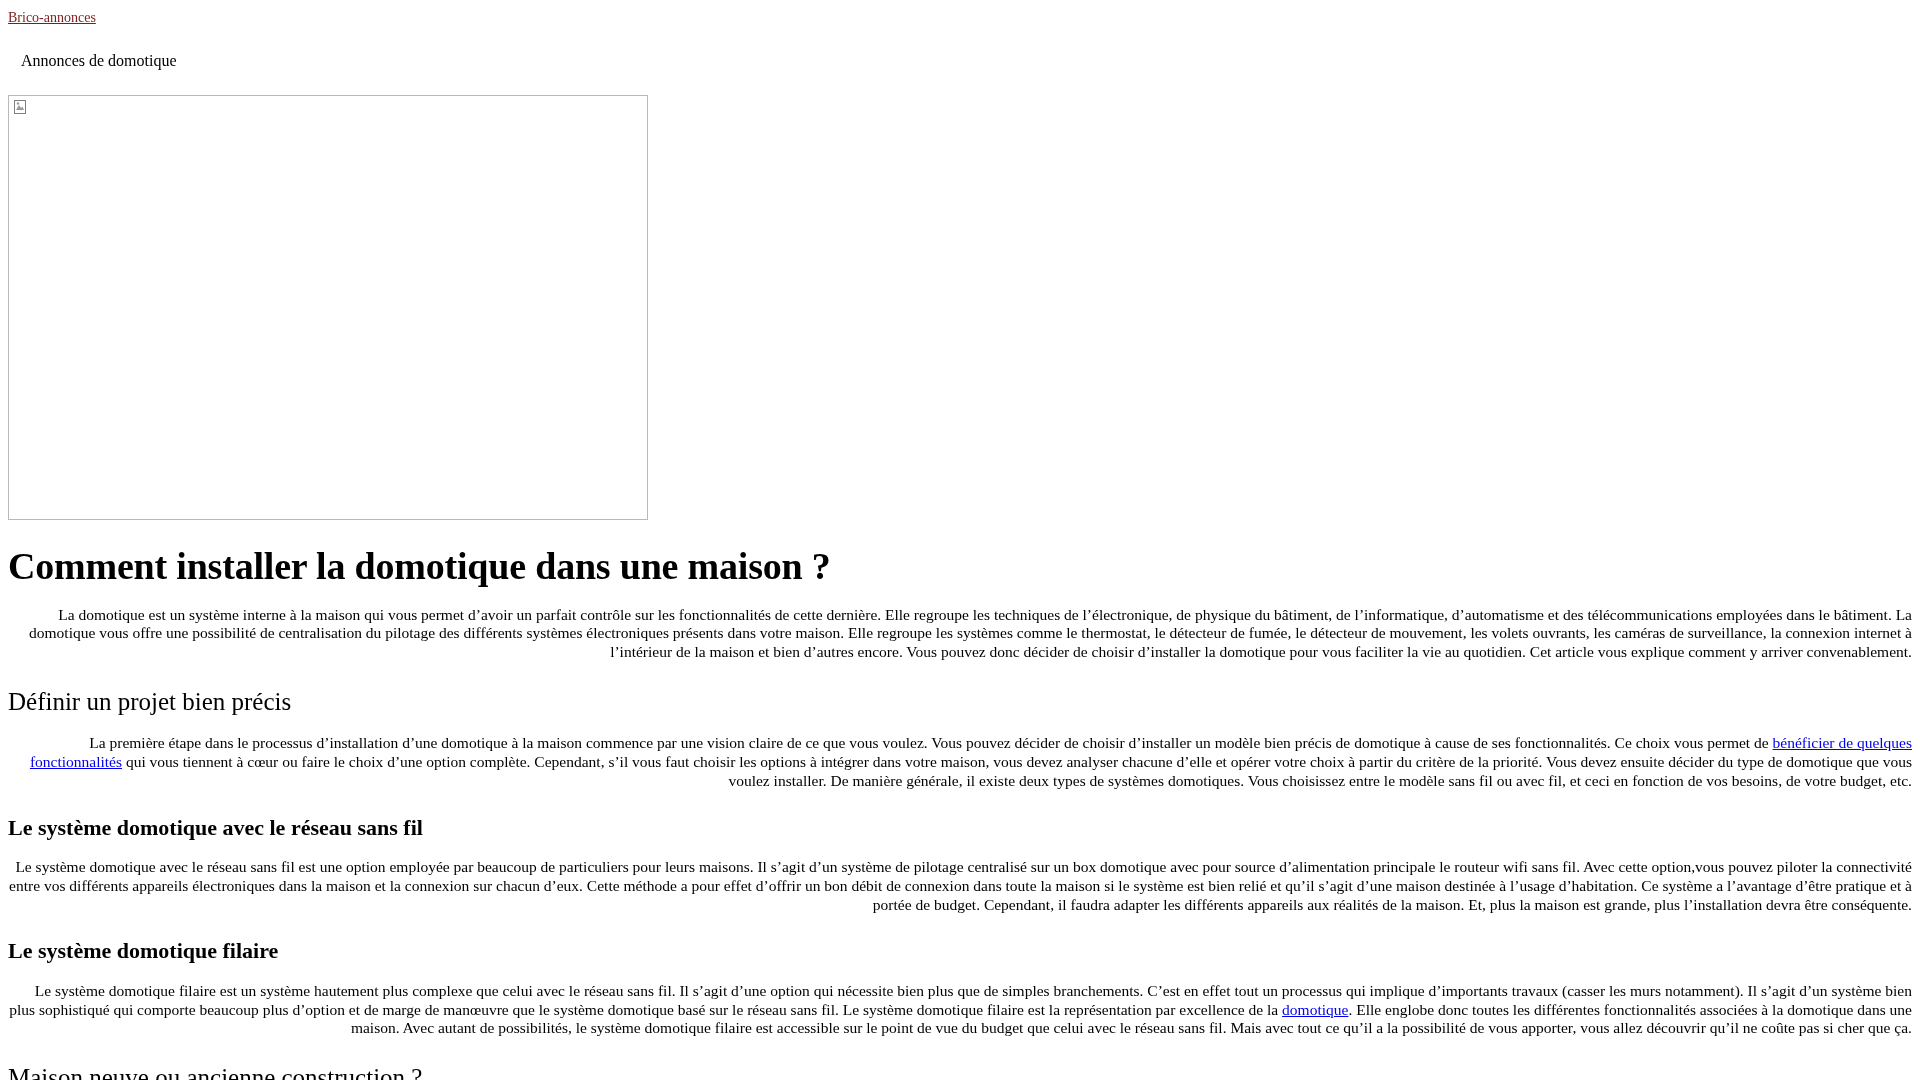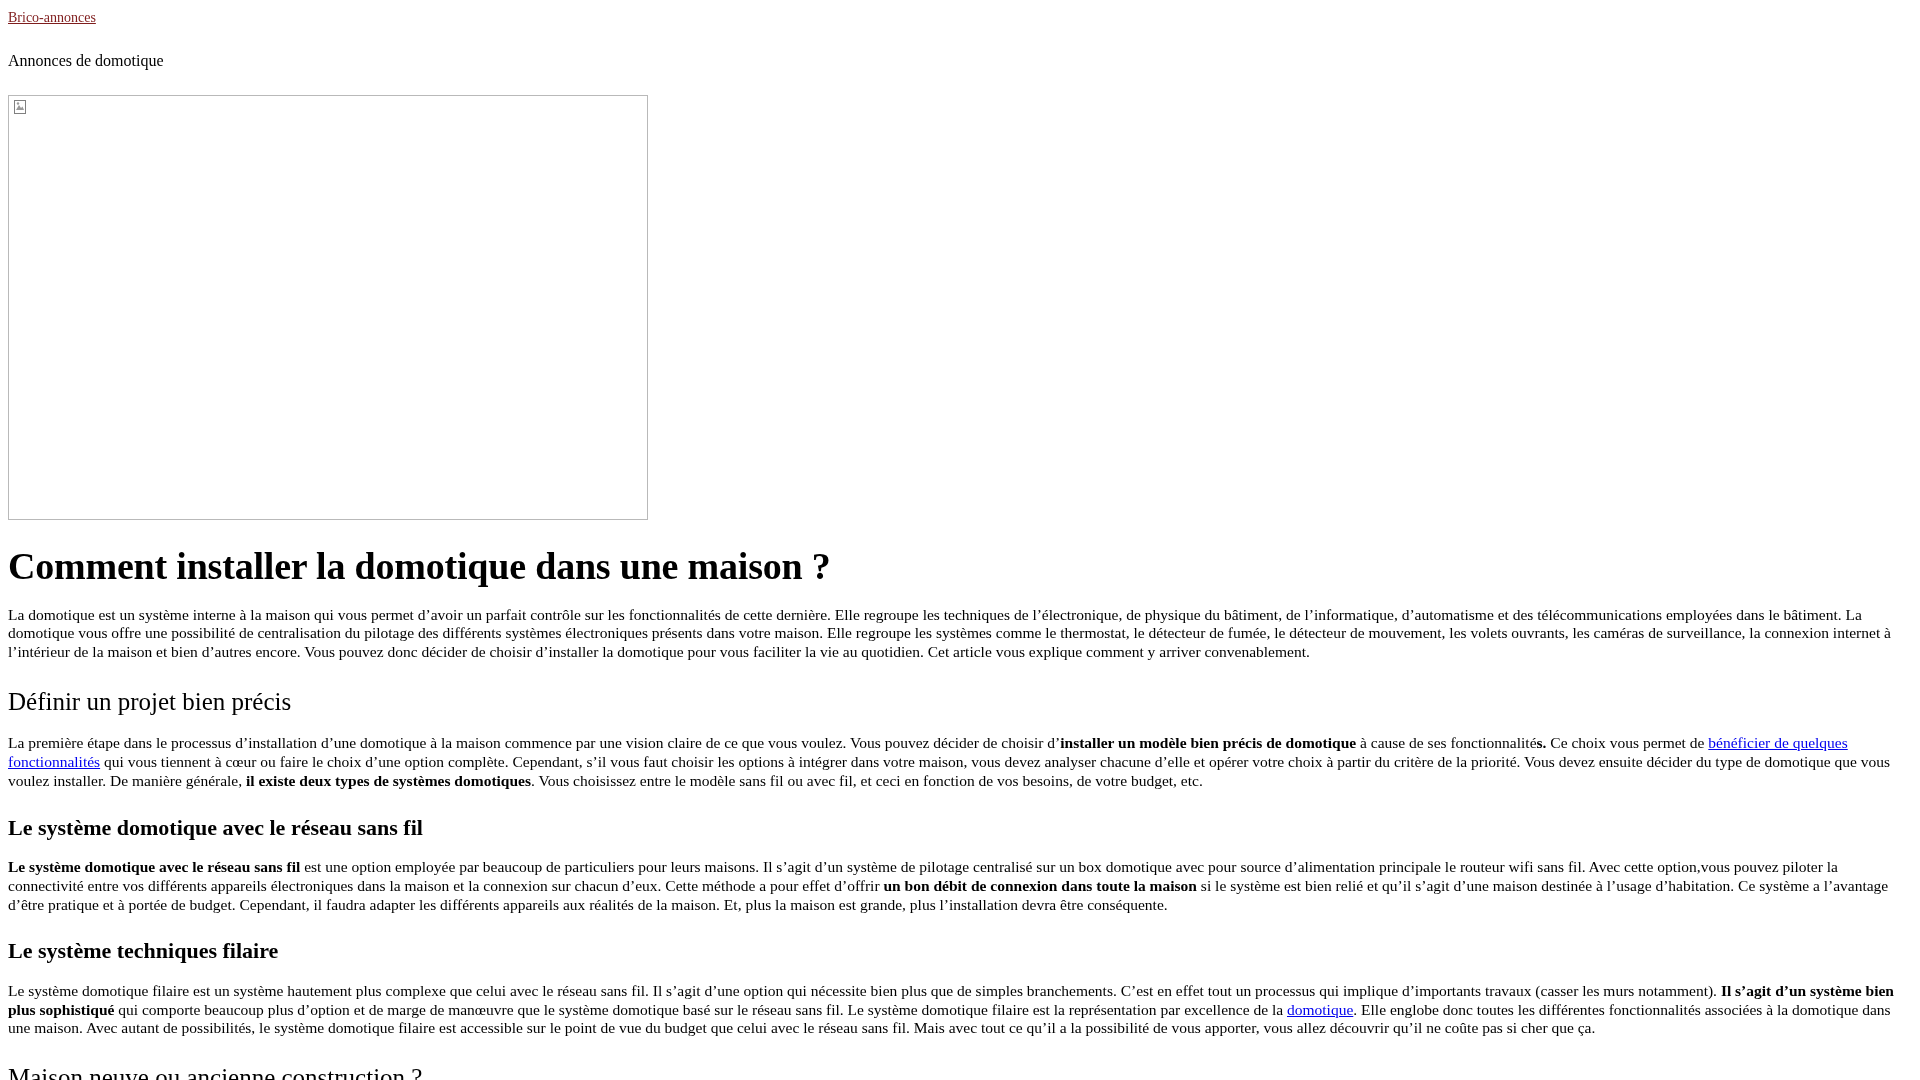--- a/index.html
+++ b/index.html
@@ -17,21 +17,21 @@
   .page {
     padding: 8px;
     box-sizing: border-box;
   }
   a.sitelink {
     color: #7f1d1d;
     text-decoration: underline;
     font-size: 14px;
   }
   .tagline {
-    margin: 0;
+    margin: 13px;
     padding: 0;
     font-size: 16px;
     margin-top: 26px;
   }
   .broken-image {
     width: 640px;
     height: 425px;
     border: 1px solid #b9b9b9;
     margin-top: 24px;
     background: #ffffff;
@@ -62,24 +62,24 @@
   h3.subsection {
     font-size: 22px;
     font-weight: bold;
     margin: 25px 0 0 0;
     line-height: 1.1;
   }
   p.body {
     font-size: 15.5px;
     margin: 18px 0 0 0;
     line-height: 1.22;
-    text-align: left;
+    text-align: right;
   }
   p.body b, p.body strong {
-    font-weight: bold;
+    font-weight: normal;
   }
   p.body a {
     color: #0000ee;
     text-decoration: underline;
   }
 </style>
 </head>
 <body>
 
 <div class="page">
@@ -99,18 +99,18 @@
 
   <h1 class="title">Comment installer la domotique dans une maison ?</h1>
 
   <p class="body">La domotique est un système interne à la maison qui vous permet d’avoir un parfait contrôle sur les fonctionnalités de cette dernière. Elle regroupe les techniques de l’électronique, de physique du bâtiment, de l’informatique, d’automatisme et des télécommunications employées dans le bâtiment. La domotique vous offre une possibilité de centralisation du pilotage des différents systèmes électroniques présents dans votre maison. Elle regroupe les systèmes comme le thermostat, le détecteur de fumée, le détecteur de mouvement, les volets ouvrants, les caméras de surveillance, la connexion internet à l’intérieur de la maison et bien d’autres encore. Vous pouvez donc décider de choisir d’installer la domotique pour vous faciliter la vie au quotidien. Cet article vous explique comment y arriver convenablement.</p>
 
   <div id="sections-container">
       <h2 class="section">Définir un projet bien précis</h2>
       <p class="body"><span>La première étape dans le processus d’installation d’une domotique à la maison commence par une vision claire de ce que vous voulez. Vous pouvez décider de choisir d’</span><b>installer un modèle bien précis de domotique</b><span> à cause de ses fonctionnalité</span><b>s.</b><span> Ce choix vous permet de </span><a href="#">bénéficier de quelques fonctionnalités</a><span> qui vous tiennent à cœur ou faire le choix d’une option complète. Cependant, s’il vous faut choisir les options à intégrer dans votre maison, vous devez analyser chacune d’elle et opérer votre choix à partir du critère de la priorité. Vous devez ensuite décider du type de domotique que vous voulez installer. De manière générale, </span><b>il existe deux types de systèmes domotiques</b><span>. Vous choisissez entre le modèle sans fil ou avec fil, et ceci en fonction de vos besoins, de votre budget, etc.</span></p>
       <h3 class="subsection">Le système domotique avec le réseau sans fil</h3>
       <p class="body"><b>Le système domotique avec le réseau sans fil</b><span> est une option employée par beaucoup de particuliers pour leurs maisons. Il s’agit d’un système de pilotage centralisé sur un box domotique avec pour source d’alimentation principale le routeur wifi sans fil. Avec cette option,vous pouvez piloter la connectivité entre vos différents appareils électroniques dans la maison et la connexion sur chacun d’eux. Cette méthode a pour effet d’offrir </span><b>un bon débit de connexion dans toute la maison</b><span> si le système est bien relié et qu’il s’agit d’une maison destinée à l’usage d’habitation. Ce système a l’avantage d’être pratique et à portée de budget. Cependant, il faudra adapter les différents appareils aux réalités de la maison. Et, plus la maison est grande, plus l’installation devra être conséquente.</span></p>
-      <h3 class="subsection">Le système techniques filaire</h3>
+      <h3 class="subsection">Le système domotique filaire</h3>
       <p class="body"><span>Le système domotique filaire est un système hautement plus complexe que celui avec le réseau sans fil. Il s’agit d’une option qui nécessite bien plus que de simples branchements. C’est en effet tout un processus qui implique d’importants travaux (casser les murs notamment). </span><b>Il s’agit d’un système bien plus sophistiqué</b><span> qui comporte beaucoup plus d’option et de marge de manœuvre que le système domotique basé sur le réseau sans fil. Le système domotique filaire est la représentation par excellence de la </span><a href="#">domotique</a><span>. Elle englobe donc toutes les différentes fonctionnalités associées à la domotique dans une maison. Avec autant de possibilités, le système domotique filaire est accessible sur le point de vue du budget que celui avec le réseau sans fil. Mais avec tout ce qu’il a la possibilité de vous apporter, vous allez découvrir qu’il ne coûte pas si cher que ça.</span></p>
       <h2 class="section">Maison neuve ou ancienne construction ?</h2>
     </div>
 
 </div>
 
 </body></html>

